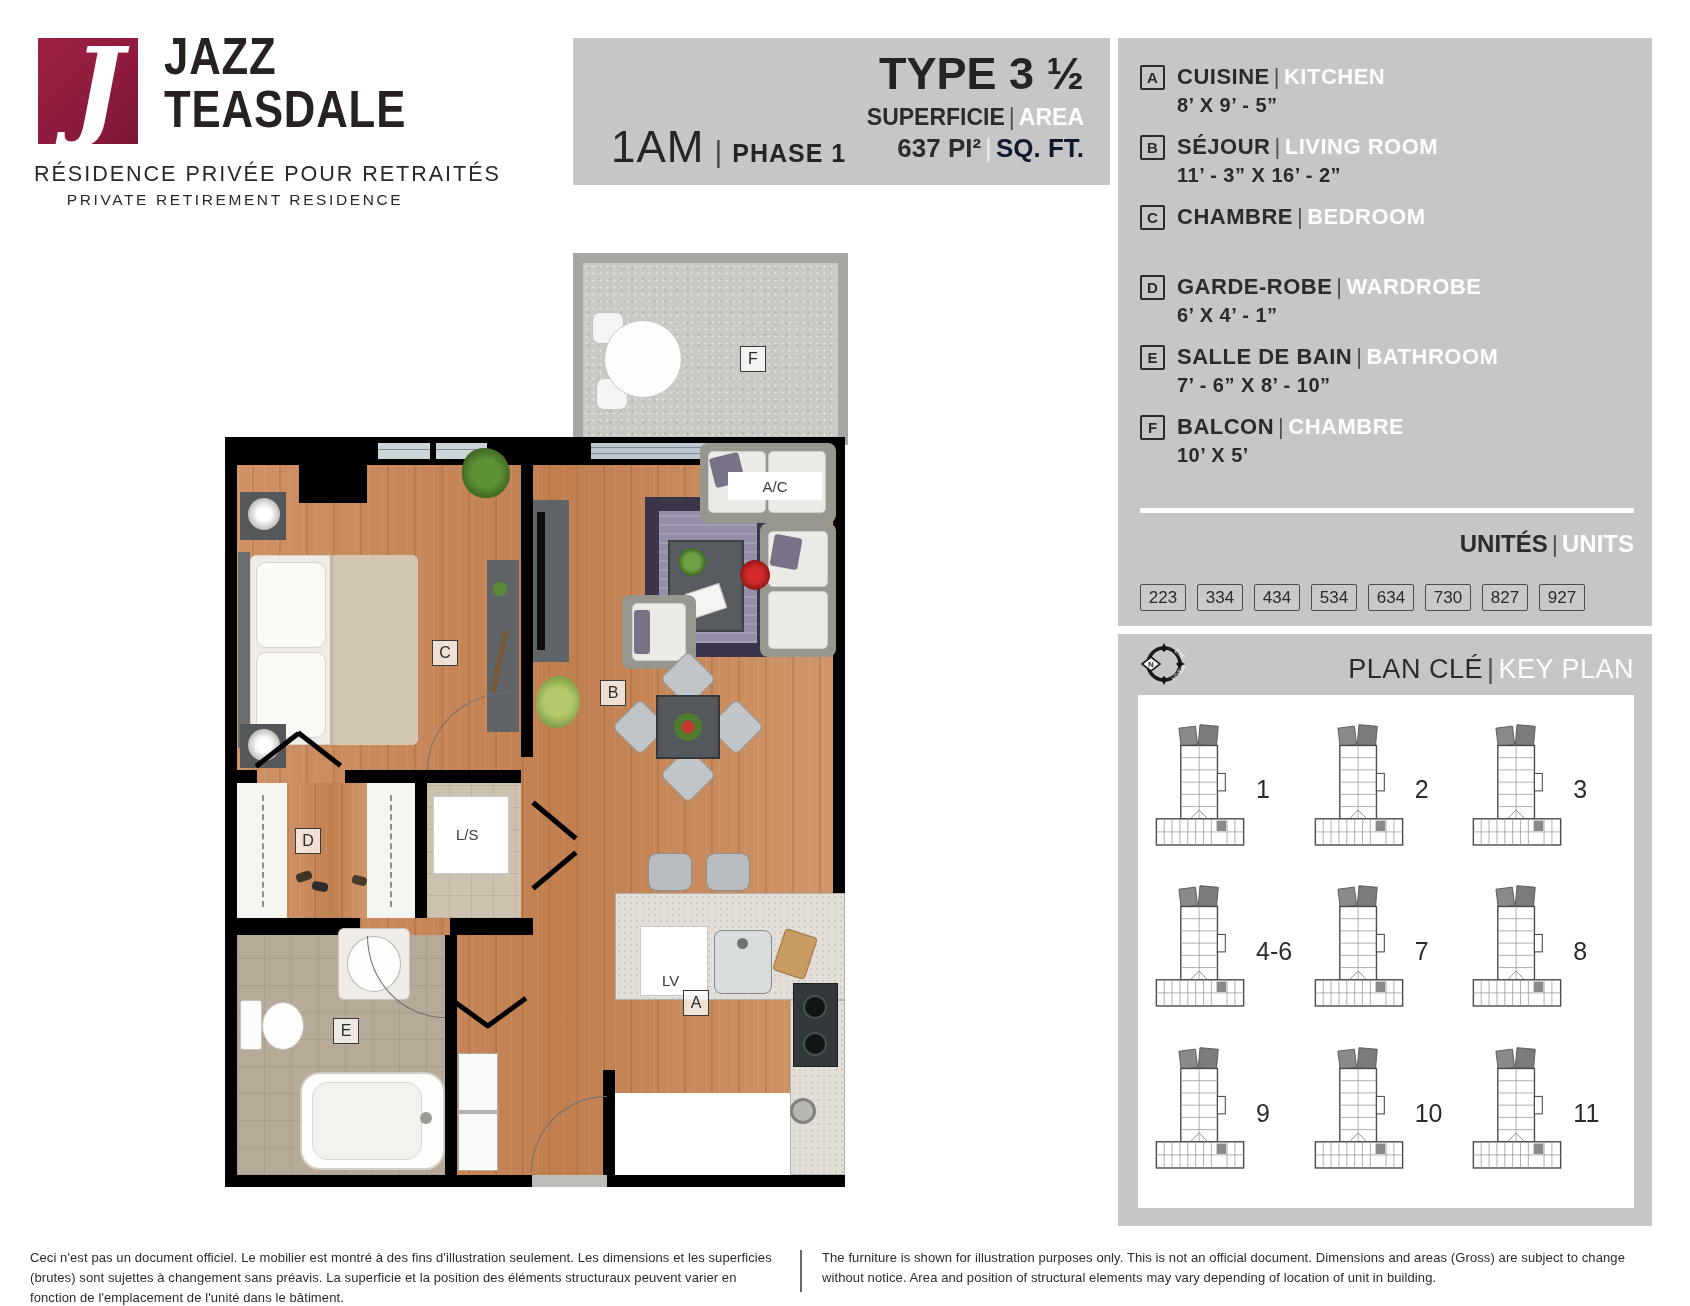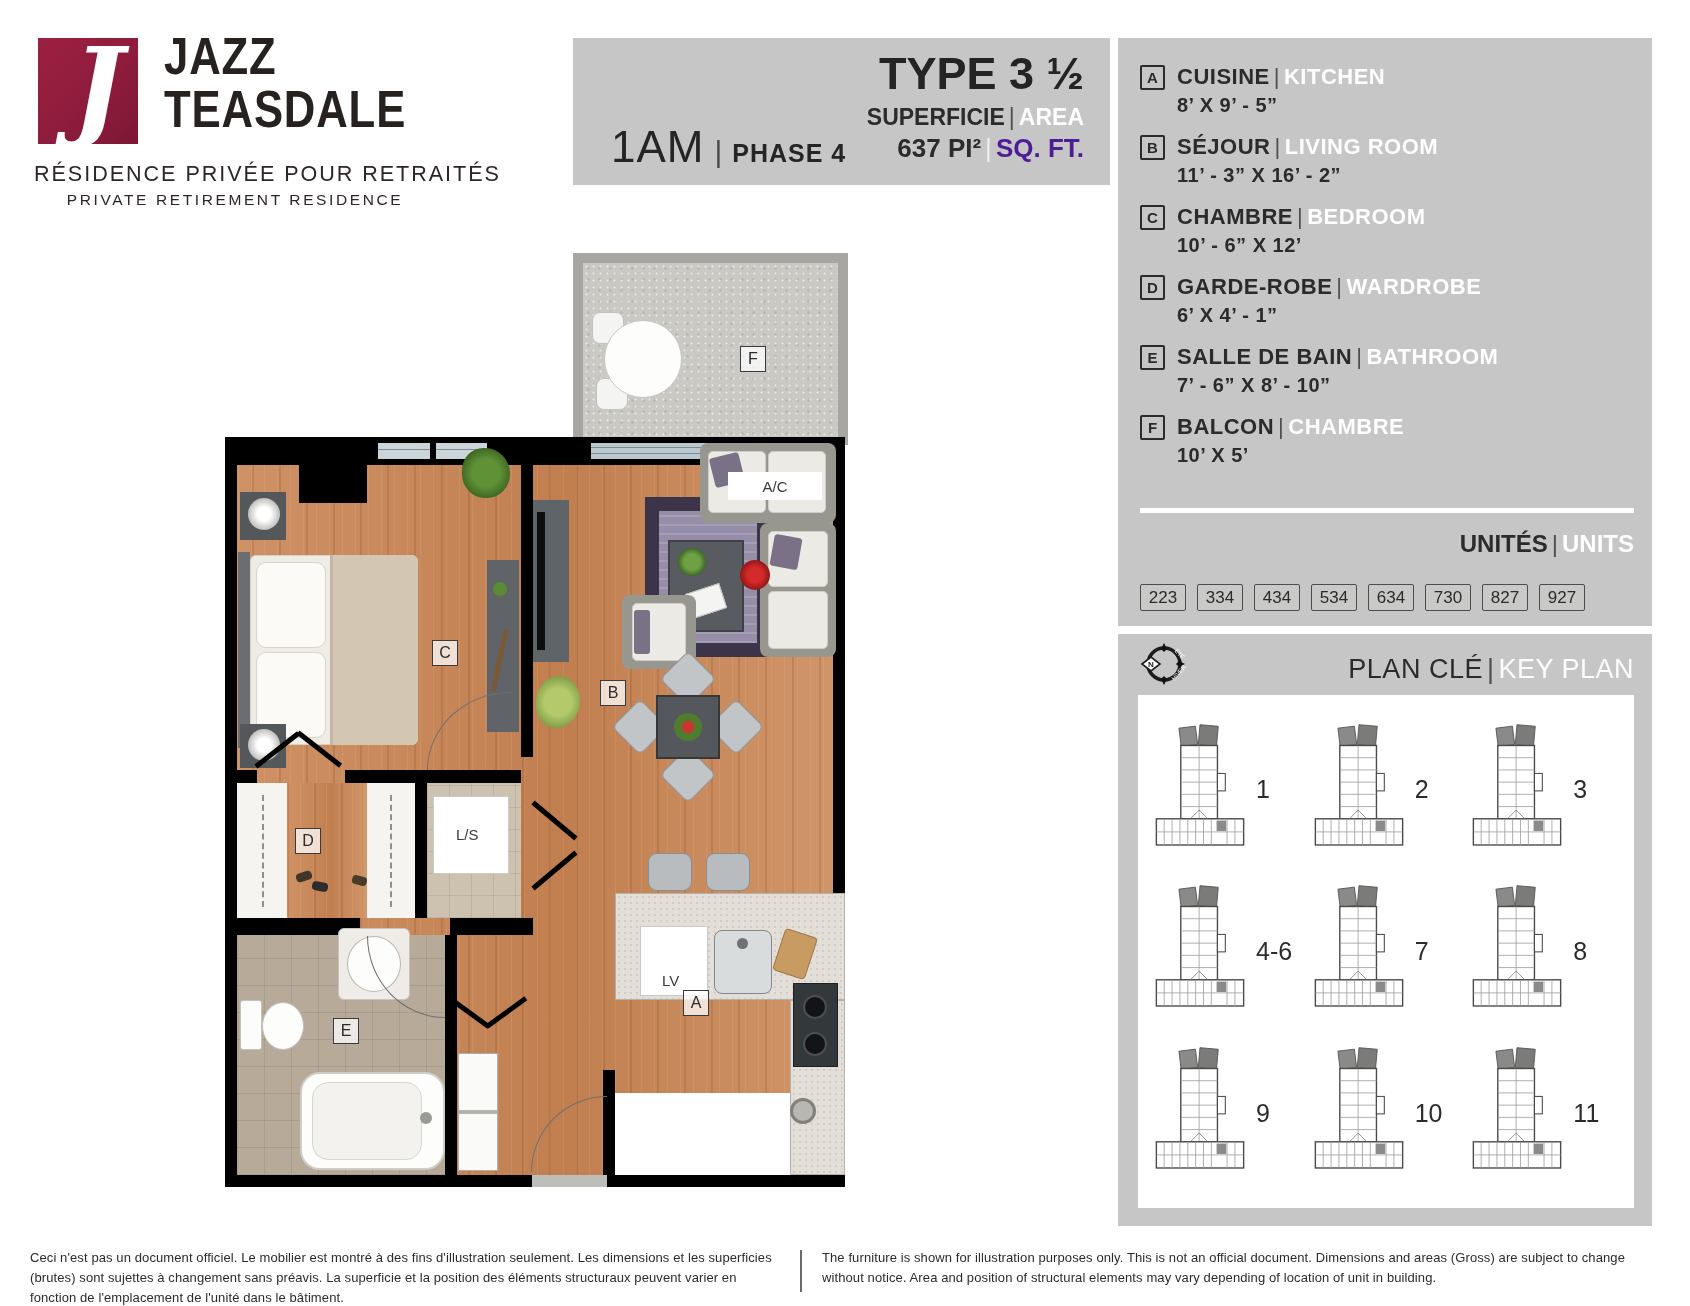--- a/index.html
+++ b/index.html
@@ -26,21 +26,21 @@
   .header-box { left:573px; top:38px; width:537px; height:147px; background:#c6c6c6; }
   .hb-left { position:absolute; left:38px; bottom:13px; display:flex; align-items:baseline; gap:10px; }
   .hb-code { font-size:44px; color:#252525; letter-spacing:1px; }
   .hb-sep  { font-size:30px; color:#4a4a4a; font-weight:normal; }
   .hb-phase{ font-size:25px; color:#252525; font-weight:bold; letter-spacing:1px; }
   .hb-right{ position:absolute; right:26px; top:10px; text-align:right; }
   .hb-type { font-size:45px; font-weight:bold; color:#242424; letter-spacing:0; }
   .hb-area-line { margin-top:4px; font-size:23px; font-weight:bold; color:#2b2b2b; }
   .hb-area-line .w { color:#fdfdfd; }
   .hb-val-line { margin-top:2px; font-size:26px; font-weight:bold; color:#2b2b2b; }
-  .hb-val-line .w { color:#4c1d95; }
+  .hb-val-line .w { color:#0f172a; }
   .pipe-d { color:#4f4f4f; font-weight:normal; padding:0 4px; }
   .pipe-w { color:#efefef; font-weight:normal; padding:0 4px; }
 
   
   .legend-panel { left:1118px; top:38px; width:534px; height:588px; background:#c6c6c6; }
   .lg-row { position:absolute; left:22px; right:18px; }
   .lg-line { display:flex; align-items:center; gap:12px; }
   .lg-badge { width:25px; height:25px; border:2px solid #2b2b2b; display:flex; align-items:center;
     justify-content:center; font-size:15px; font-weight:bold; color:#2b2b2b; border-radius:2px; flex:0 0 auto; }
   .lg-label { font-size:22px; font-weight:bold; color:#2b2b2b; letter-spacing:.5px; white-space:nowrap; }
@@ -127,21 +127,21 @@
     <div class="l1">JAZZ</div>
     <div class="l2">TEASDALE</div>
   </div>
   <div class="abs logo-tag1">RÉSIDENCE PRIVÉE POUR RETRAITÉS</div>
   <div class="abs logo-tag2">PRIVATE RETIREMENT RESIDENCE</div>
 
   <div class="abs header-box">
     <div class="hb-left">
       <span class="hb-code">1AM</span>
       <span class="hb-sep">|</span>
-      <span class="hb-phase">PHASE 4</span>
+      <span class="hb-phase">PHASE 1</span>
     </div>
     <div class="hb-right">
       <div class="hb-type">TYPE 3 ½</div>
       <div class="hb-area-line">
         <span>SUPERFICIE</span><span class="pipe-d">|</span><span class="w">AREA</span>
       </div>
       <div class="hb-val-line">
         <span>637 PI²</span><span class="pipe-w">|</span><span class="w">SQ. FT.</span>
       </div>
     </div>
@@ -160,21 +160,20 @@
           <span class="lg-badge">B</span>
         <span class="lg-label"><span>SÉJOUR</span><span class="pipe-d">|</span><span class="en">LIVING ROOM</span></span>
         </div>
       <div class="lg-dim">11’ - 3” X 16’ - 2”</div>
     </div>
     <div class="lg-row" style="top:166px">
       <div class="lg-line">
           <span class="lg-badge">C</span>
         <span class="lg-label"><span>CHAMBRE</span><span class="pipe-d">|</span><span class="en">BEDROOM</span></span>
         </div>
-      <div class="lg-dim">10’ - 6” X 12’</div>
     </div>
     <div class="lg-row" style="top:236px">
       <div class="lg-line">
           <span class="lg-badge">D</span>
         <span class="lg-label"><span>GARDE-ROBE</span><span class="pipe-d">|</span><span class="en">WARDROBE</span></span>
         </div>
       <div class="lg-dim">6’ X 4’ - 1”</div>
     </div>
     <div class="lg-row" style="top:306px">
       <div class="lg-line">

